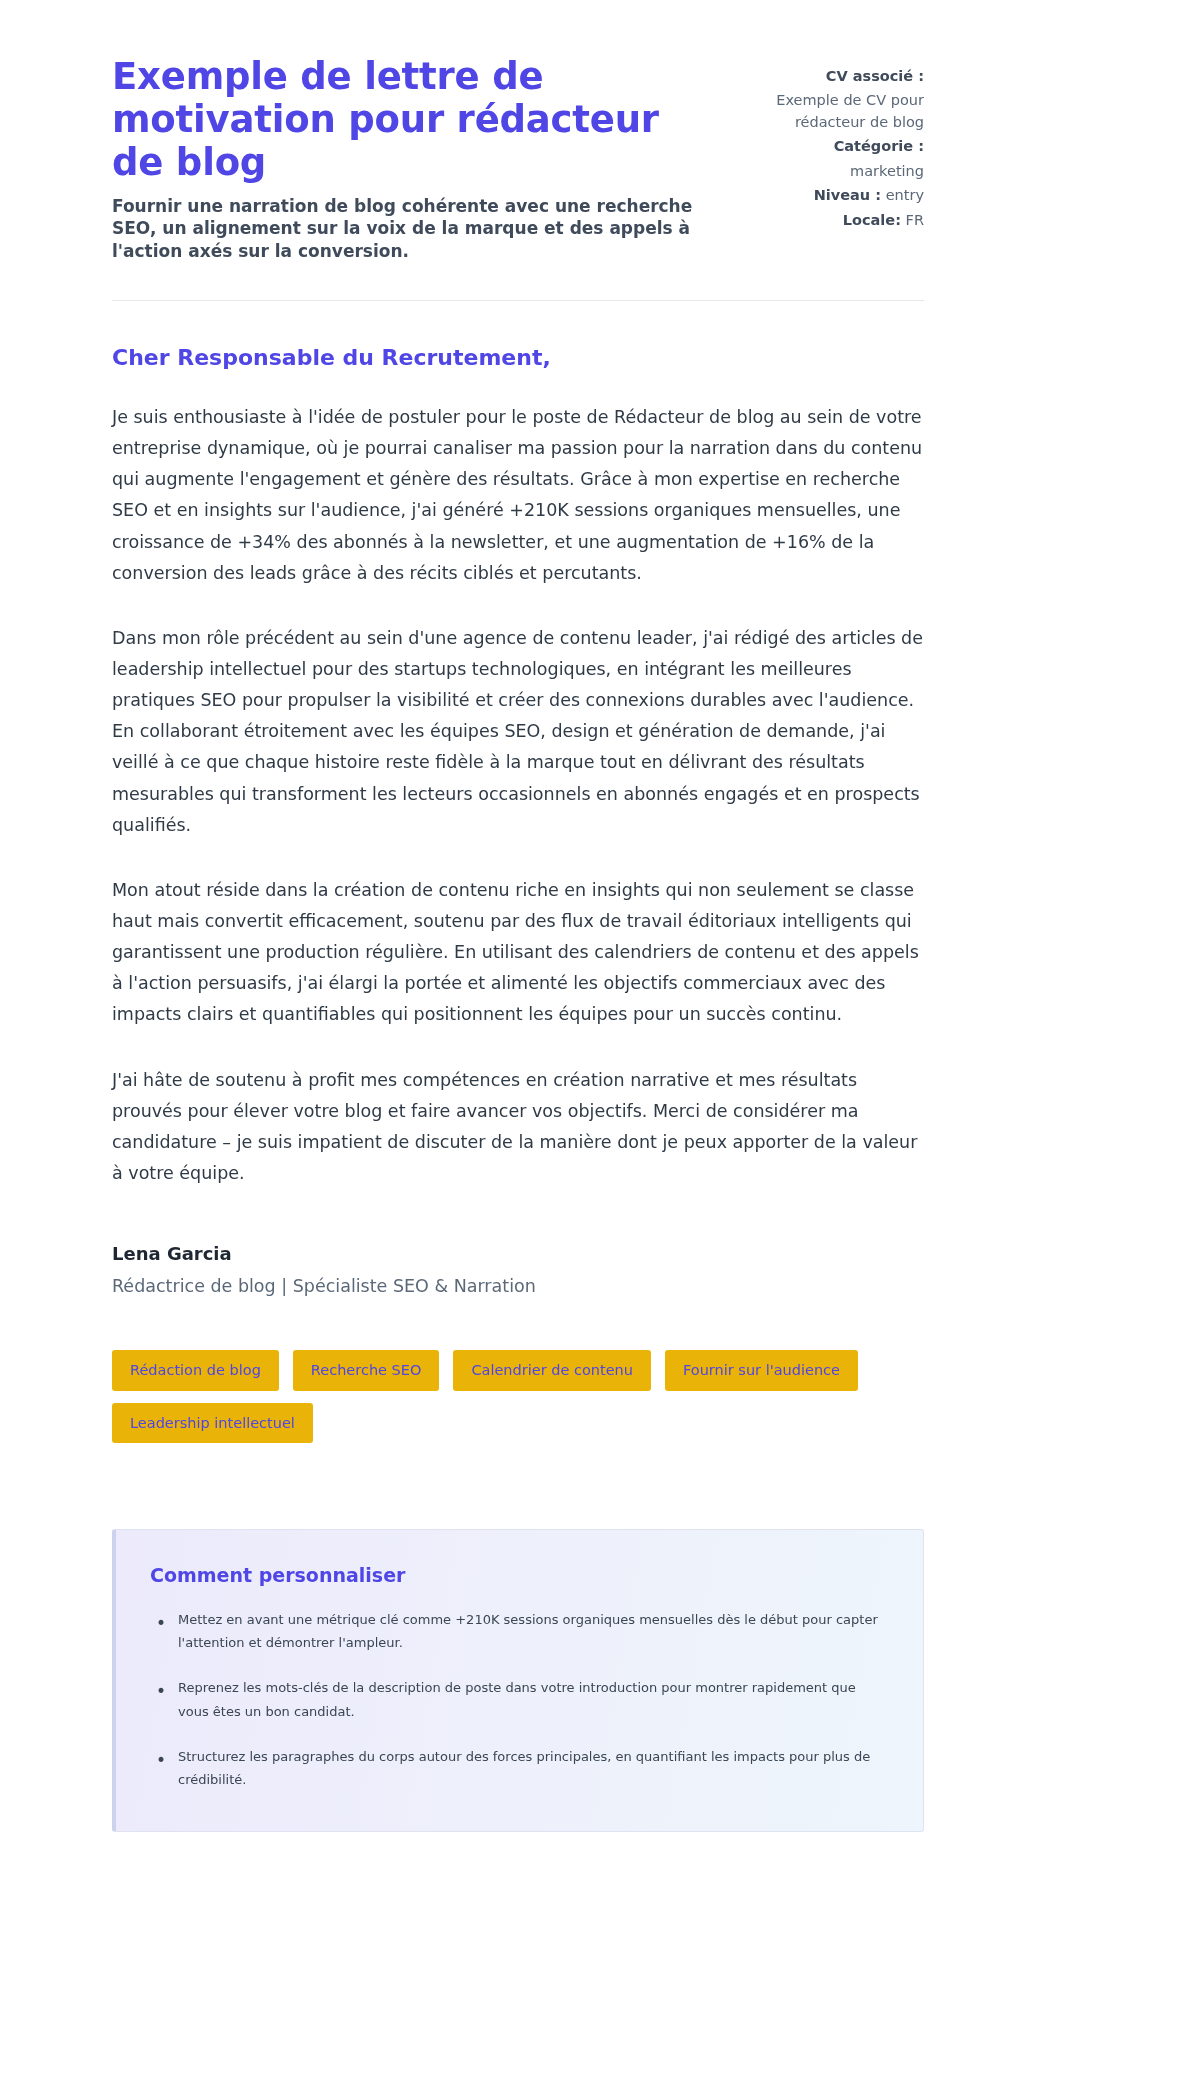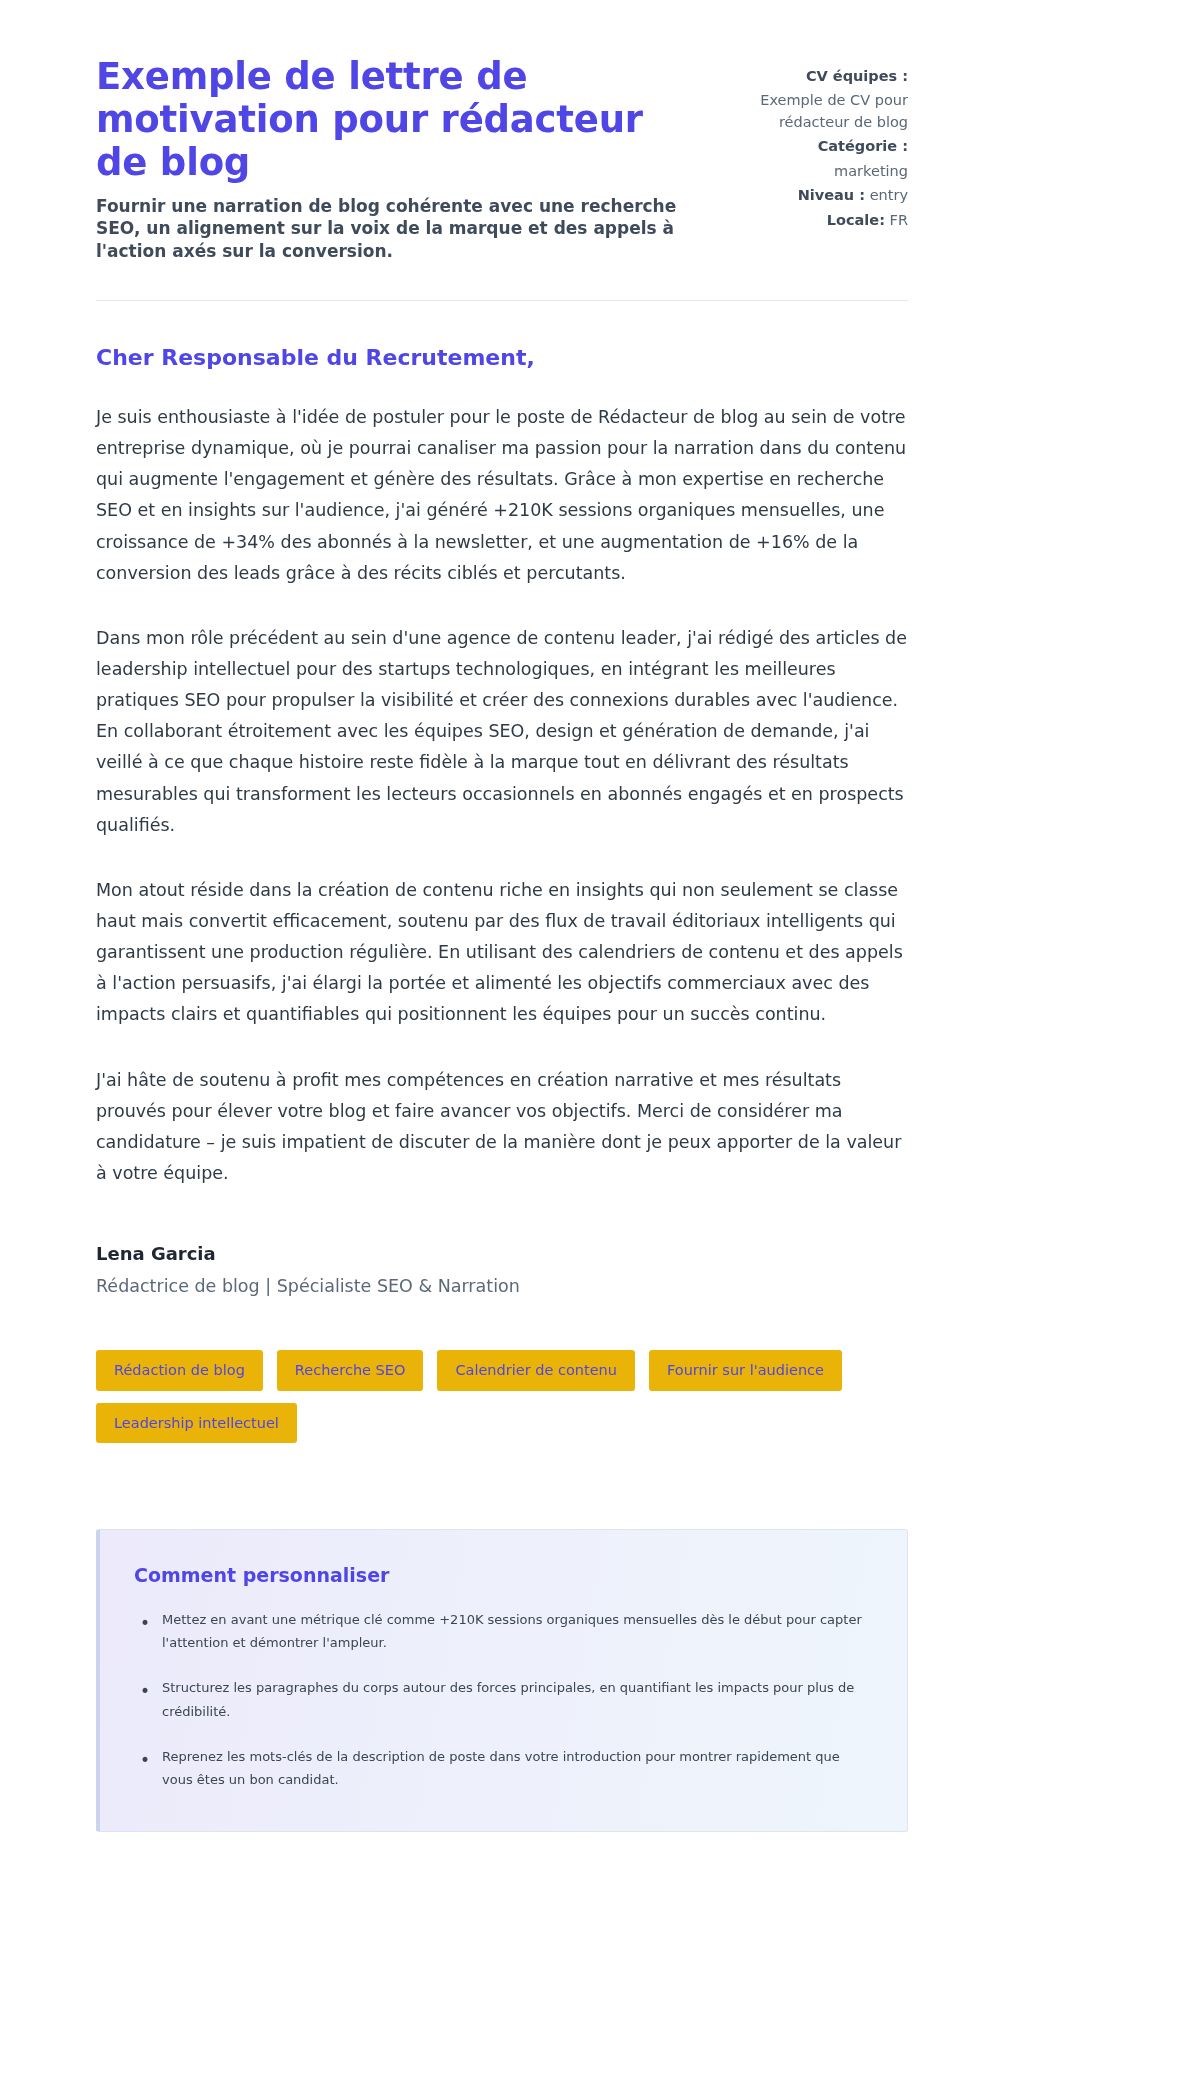--- a/index.html
+++ b/index.html
@@ -13,20 +13,21 @@
     min-height: 2098px;
     font-family: "DejaVu Sans", "Liberation Sans", sans-serif;
     color: #2d3748;
     -webkit-font-smoothing: antialiased;
   }
 
   .page {
     width: 1004px;
     box-sizing: border-box;
     padding: 0 96px;
+    margin-left: 16px;
   }
 
   
   .doc-header {
     display: flex;
     align-items: flex-start;
     justify-content: space-between;
     padding-top: 56px;
     gap: 40px;
   }
@@ -179,21 +180,21 @@
 <div class="page">
 
   <header class="doc-header">
     <div class="header-left">
       <h1 class="doc-title">Exemple de lettre de motivation pour rédacteur de blog</h1>
       <p class="doc-subtitle">Fournir une narration de blog cohérente avec une recherche SEO, un alignement sur la voix de la marque et des appels à l'action axés sur la conversion.</p>
     </div>
 
     <aside class="header-meta">
       <div class="meta-row">
-        <span class="meta-label">CV équipes :</span>
+        <span class="meta-label">CV associé :</span>
       </div>
       <div class="meta-row">
         <span class="meta-value">Exemple de CV pour rédacteur de blog</span>
       </div>
       <div class="meta-row">
         <span class="meta-label">Catégorie :</span>
       </div>
       <div class="meta-row">
         <span class="meta-value">marketing</span>
       </div>
@@ -228,19 +229,19 @@
       <span class="tag">Recherche SEO</span>
       <span class="tag">Calendrier de contenu</span>
       <span class="tag">Fournir sur l'audience</span>
       <span class="tag">Leadership intellectuel</span>
     </div>
 
     <section class="callout">
       <h2 class="callout-title">Comment personnaliser</h2>
       <ul class="callout-list">
         <li>Mettez en avant une métrique clé comme +210K sessions organiques mensuelles dès le début pour capter l'attention et démontrer l'ampleur.</li>
+        <li>Reprenez les mots-clés de la description de poste dans votre introduction pour montrer rapidement que vous êtes un bon candidat.</li>
         <li>Structurez les paragraphes du corps autour des forces principales, en quantifiant les impacts pour plus de crédibilité.</li>
-        <li>Reprenez les mots-clés de la description de poste dans votre introduction pour montrer rapidement que vous êtes un bon candidat.</li>
       </ul>
     </section>
   </main>
 
 </div>
 
 </body></html>

